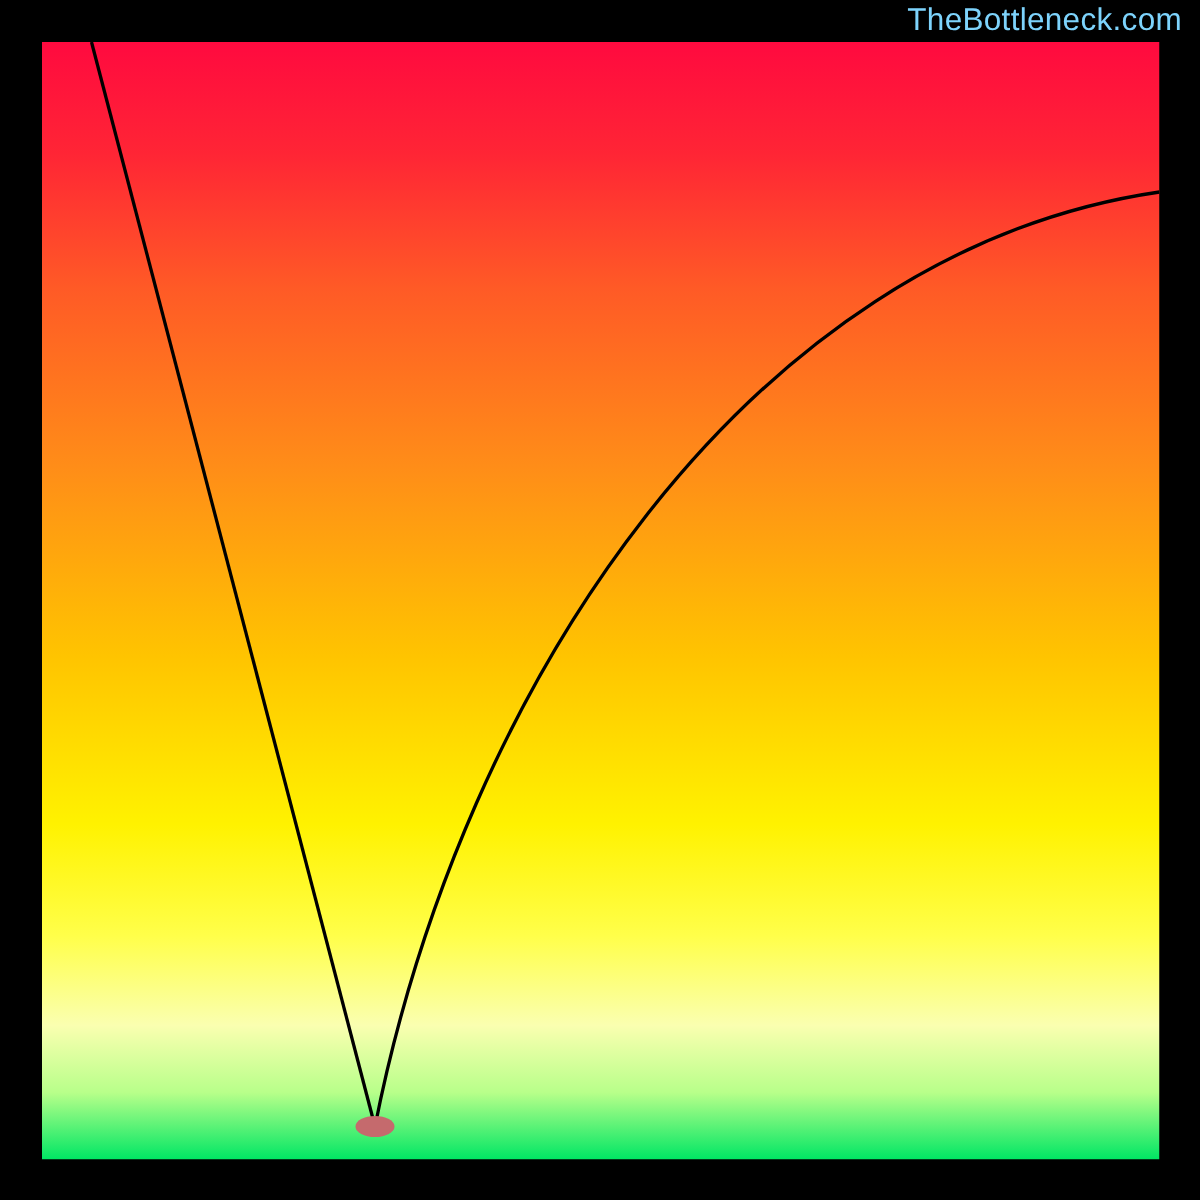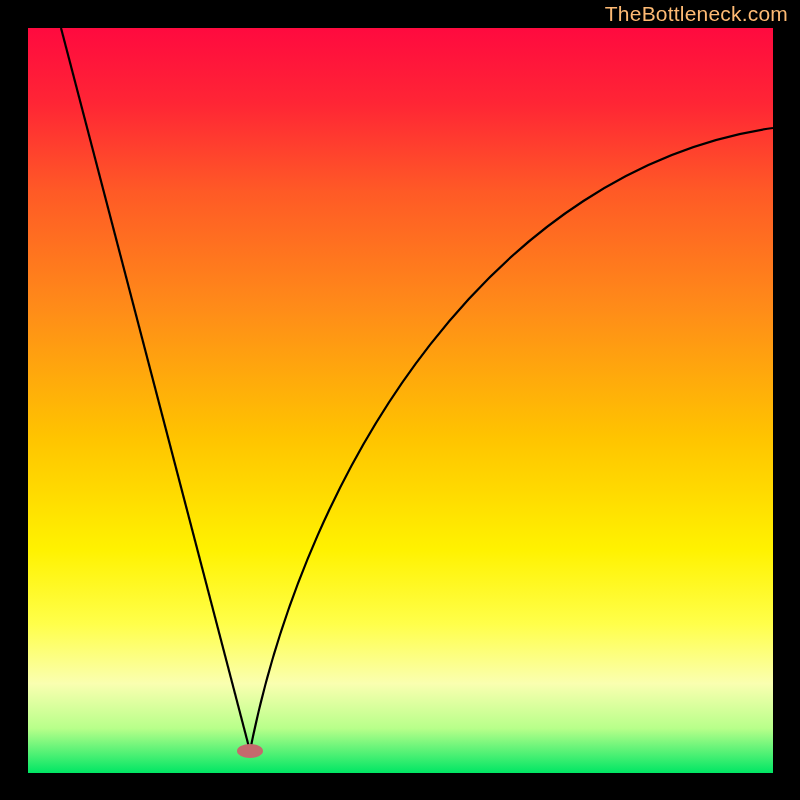--- a/index.html
+++ b/index.html
@@ -14,21 +14,21 @@
   .container {
     position: relative;
     width: 800px;
     height: 800px;
     background: #000;
   }
   .watermark {
     position: absolute;
     top: 2px;
     right: 12px;
-    color: #fdba74;
+    color: #7dd3fc;
     font-size: 21px;
     font-weight: 500;
     letter-spacing: 0.2px;
     z-index: 5;
     margin-left: 17px;
   }
   .plot-area {
     position: absolute;
     left: 28px;
     top: 28px;

